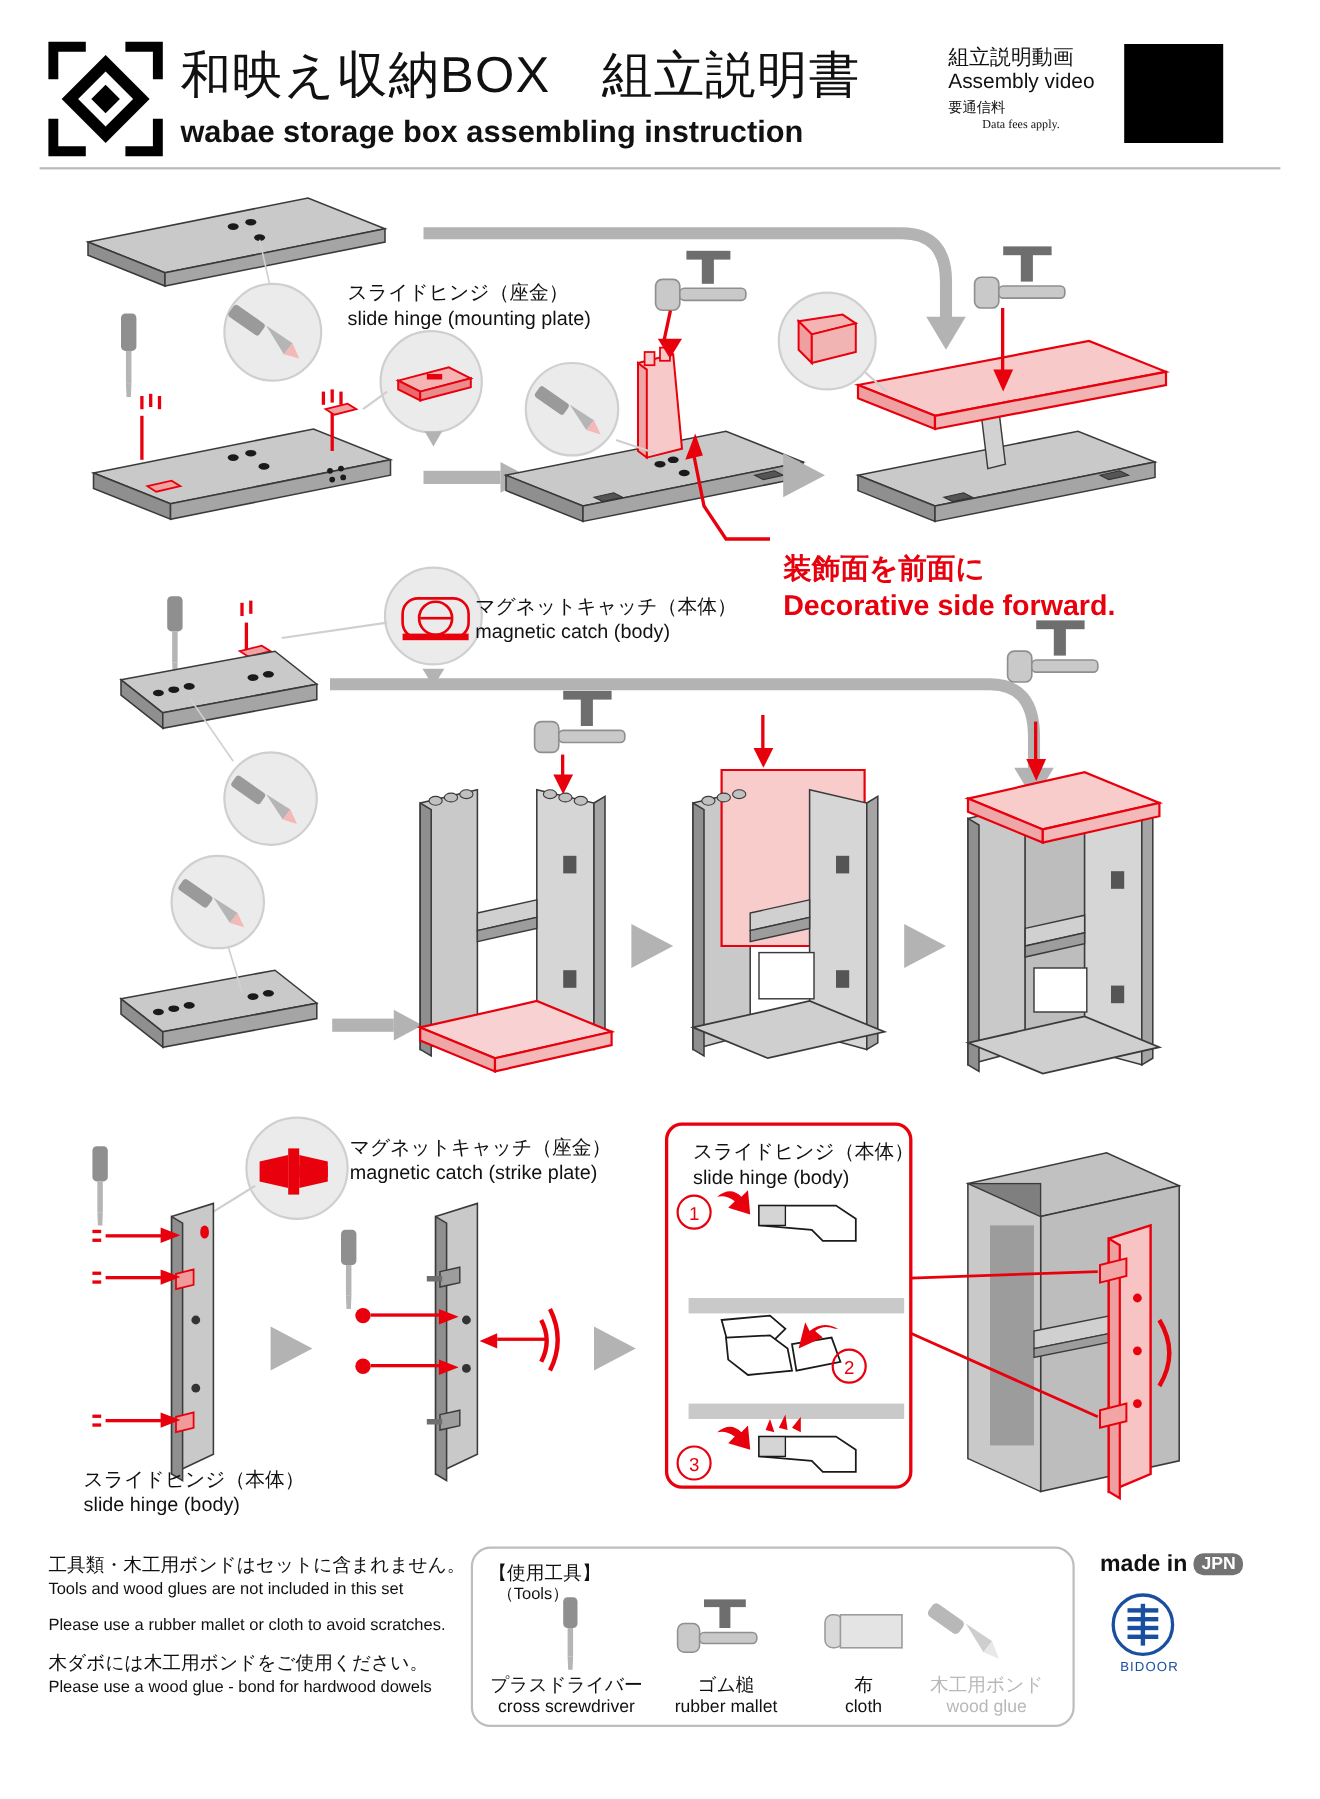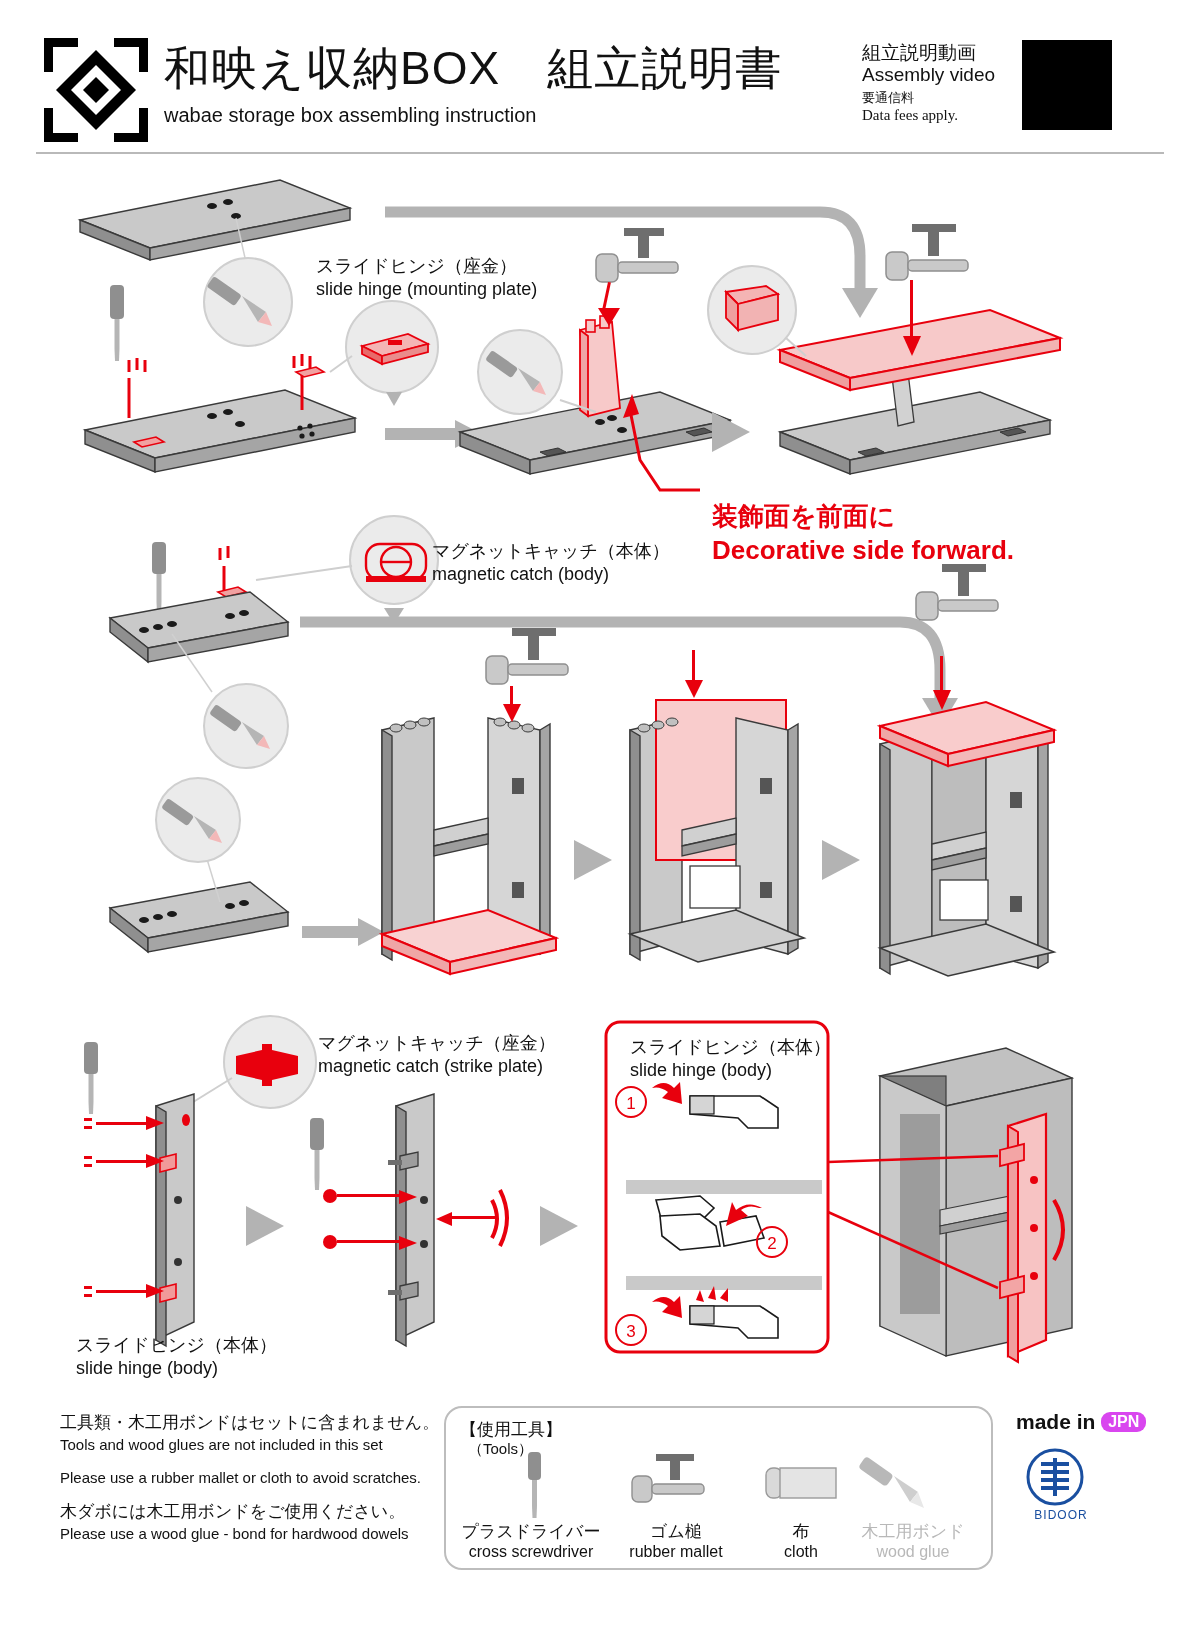--- a/index.html
+++ b/index.html
@@ -16,51 +16,51 @@
   
   .header { position:absolute; left:0; top:0; width:1200px; height:160px; }
   .logo-mark { position:absolute; left:44px; top:38px; width:104px; height:104px; }
   .title-ja {
     position:absolute; left:164px; top:38px;
     font-size:46px; font-weight:400; letter-spacing:1px;
     white-space:nowrap;
   }
   .title-en {
     position:absolute; left:164px; top:104px;
-    font-size:20px; font-weight:400; letter-spacing:0px;
+    font-size:28px; font-weight:700; letter-spacing:0px;
     white-space:nowrap;
   }
   .vid-block { position:absolute; left:862px; top:42px; width:150px; }
   .vid-ja { font-size:19px; line-height:1.15; white-space:nowrap; }
   .vid-en { font-size:19px; line-height:1.2; white-space:nowrap; }
   .vid-note-ja { font-size:13px; margin-top:2px; font-family:Liberation Sans, sans-serif;}
-  .vid-note-en { font-size:15px; font-family:"Liberation Serif", serif;}
+  .vid-note-en { font-size:11px; font-family:"Liberation Serif", serif;margin-left:31px;}
   .qr { position:absolute; left:1022px; top:40px; width:90px; height:90px; background:#000; }
   .header-rule { position:absolute; left:36px; top:152px; width:1128px; height:2px; background:#b9b9b9; }
 
   
   .lbl { position:absolute; font-size:18px; line-height:1.25; white-space:nowrap; }
   .lbl .en { font-size:18px; }
   .red-note { position:absolute; color:#e8000d; font-weight:700; font-size:26px; line-height:1.3; white-space:nowrap; }
 
   
-  .footer { position:absolute; left:16px; top:1400px; width:1180px; height:235px; }
+  .footer { position:absolute; left:0; top:1400px; width:1180px; height:235px; }
   .foot-text { position:absolute; left:44px; top:12px; width:400px; }
   .foot-line-ja { font-size:17px; line-height:1.35; }
   .foot-line-en { font-size:15px; line-height:1.35; margin-bottom:13px; }
   .tools-box { position:absolute; left:428px; top:6px; width:545px; height:160px; border:2px solid #bdbdbd; border-radius:18px; }
   .tools-title { position:absolute; left:14px; top:10px; font-size:17px; }
   .tools-title2 { position:absolute; left:22px; top:32px; font-size:15px; }
   .tool-cap { position:absolute; text-align:center; width:150px; }
   .tool-cap .ja { font-size:17px; }
   .tool-cap .en { font-size:16px; }
   .tool-cap.dim .ja, .tool-cap.dim .en { color:#b8b8b8; }
 
   .madein { position:absolute; left:1000px; top:10px; font-size:21px; font-weight:700; letter-spacing:0px;}
-  .jpn-badge { display:inline-block; background:#d946ef; color:#fff; border-radius:9px; font-size:16px; padding:1px 7px; vertical-align:2px;}
+  .jpn-badge { display:inline-block; background:#737373; color:#fff; border-radius:9px; font-size:16px; padding:1px 7px; vertical-align:2px;}
   .bidoor { position:absolute; left:1010px; top:48px; width:70px; text-align:center; }
   .bidoor-name { font-size:12px; color:#1a4fa0; letter-spacing:1px; margin-top:2px;}
 
   svg { display:block; overflow:visible; }
 </style>
 </head>
 <body>
 
 <div class="page">
 

